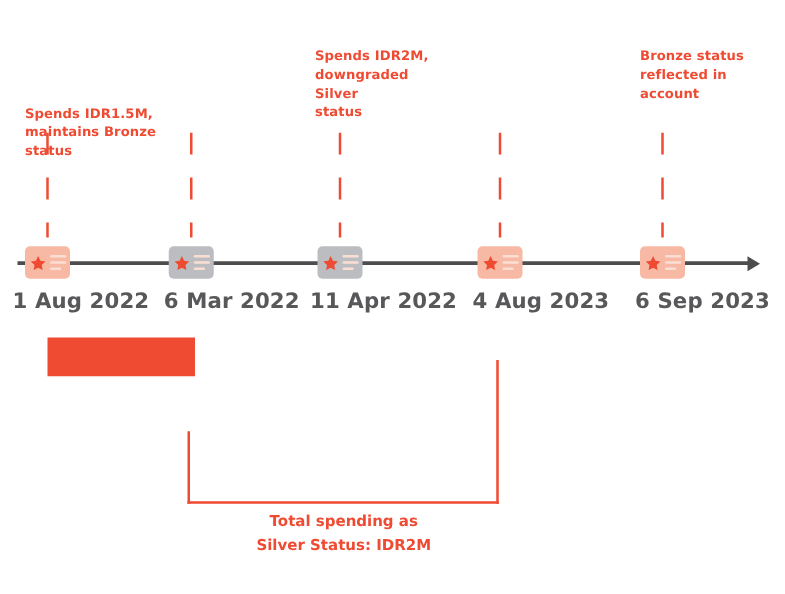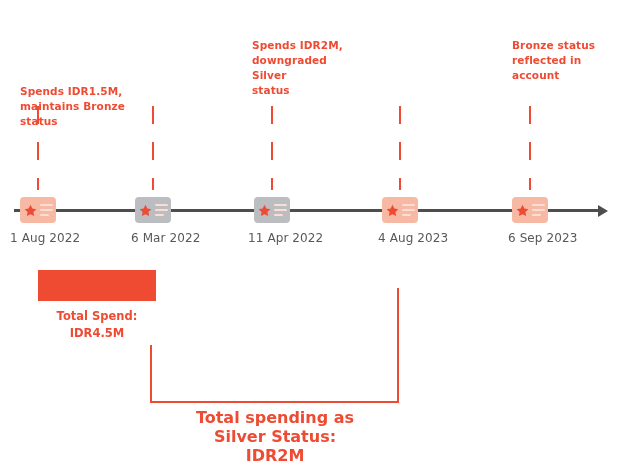--- a/index.html
+++ b/index.html
@@ -27,22 +27,22 @@
     font-size: 10.5px;
     font-weight: bold;
     line-height: 15px;
     letter-spacing: 0.1px;
     white-space: pre-line;
   }
   .date-label {
     position: absolute;
     color: #58585a;
     font-family: "DejaVu Sans", sans-serif;
-    font-size: 12px;
-    font-weight: normal;
+    font-size: 17px;
+    font-weight: bold;
     letter-spacing: 0.1px;
     white-space: nowrap;
   }
   .dash-connector {
     position: absolute;
     width: 2px;
     background-image: linear-gradient(#ef4a32 0 50%, rgba(0,0,0,0) 50% 100%);
     background-size: 2px 36px;
   }
   .axis-line {
@@ -102,21 +102,21 @@
     white-space: pre-line;
   }
   .bracket-seg {
     position: absolute;
     background: #ef4a32;
   }
   .bracket-label {
     position: absolute;
     color: #ef4a32;
     font-family: "DejaVu Sans", sans-serif;
-    font-size: 16px;
+    font-size: 12px;
     font-weight: bold;
     line-height: 19px;
     text-align: center;
     white-space: pre-line;
   }
 </style>
 </head>
 <body>
 
 <div id="canvas">
@@ -199,22 +199,20 @@
     </span>
   </div>
 
   <div class="date-label" style="left:10px; top:231px;">1 Aug 2022</div>
   <div class="date-label" style="left:131px; top:231px;">6 Mar 2022</div>
   <div class="date-label" style="left:248px; top:231px;">11 Apr 2022</div>
   <div class="date-label" style="left:378px; top:231px;">4 Aug 2023</div>
   <div class="date-label" style="left:508px; top:231px;">6 Sep 2023</div>
 
   <div class="spend-bar" style="left:38px; top:270px; width:118px; height:31px;"></div>
-  <div class="spend-bar-label" style="left:27px; top:308px; width:140px;">Total Spend:
-IDR4.5M</div>
 
   <div class="bracket-seg" style="left:150px; top:345px; width:2px; height:58px;"></div>
   <div class="bracket-seg" style="left:397px; top:288px; width:2px; height:115px;"></div>
   <div class="bracket-seg" style="left:150px; top:401px; width:249px; height:2px;"></div>
 
   <div class="bracket-label" style="left:184px; top:408px; width:182px;">Total spending as
 Silver Status: IDR2M</div>
 
 </div>
 

